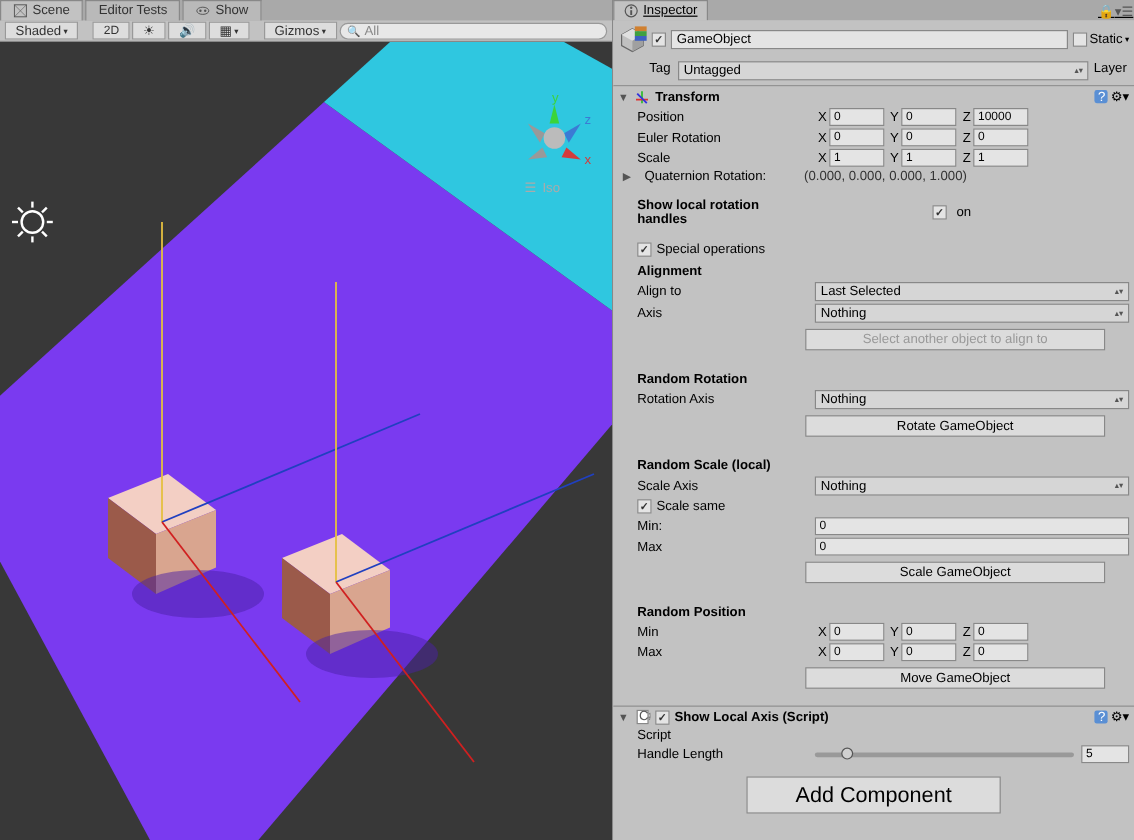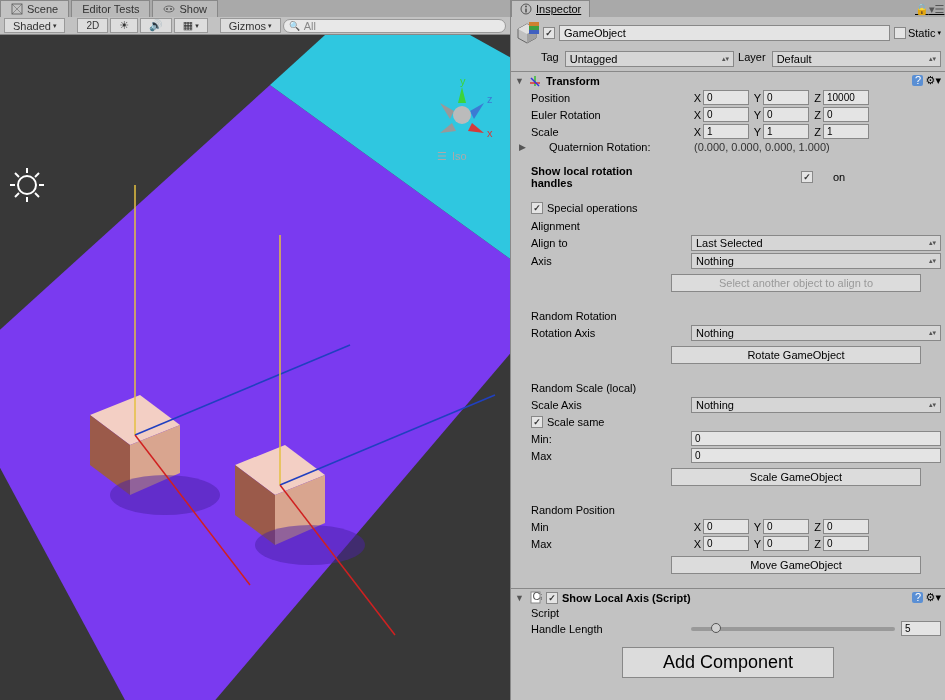--- a/index.html
+++ b/index.html
@@ -45,29 +45,29 @@
 
 
 .component { border-top: 1px solid #888; }
 .component-header { display: flex; align-items: center; padding: 2px 4px; gap: 4px; background: #c2c2c2; }
 .foldout { width: 10px; font-size: 9px; color: #555; cursor: pointer; }
 .component-title { font-weight: bold; flex: 1; }
 .component-icons { display: flex; gap: 2px; }
 .comp-icon-svg { width: 13px; height: 13px; }
 .gear-icon { cursor: pointer; font-size: 11px; }
 
-.prop-row { display: flex; align-items: center; padding: 1px 4px 1px 20px; gap: 20px; }
+.prop-row { display: flex; align-items: center; padding: 1px 4px 1px 20px; gap: 8px; }
 .prop-label { width: 140px; }
 .prop-label-narrow { width: 125px; }
 .xyz-input { display: flex; align-items: center; gap: 2px; flex: 1; }
 .xyz-input label { width: 10px; text-align: right; }
 .num-input { width: 46px; background: #e4e4e4; border: 1px solid #888; padding: 1px 3px; font-size: 10px; }
 .text-input { background: #e4e4e4; border: 1px solid #888; padding: 1px 3px; font-size: 10px; flex: 1; }
 .static-text { color: #333; }
-.section-label { font-weight: normal; padding: 4px 4px 2px 20px; }
+.section-label { font-weight: bold; padding: 4px 4px 2px 20px; }
 .cb-row { display: flex; align-items: center; padding: 2px 4px 2px 20px; gap: 4px; }
 .cb-box { width: 12px; height: 12px; border: 1px solid #888; background: #e4e4e4; display: flex; align-items: center; justify-content: center; font-size: 9px; cursor: pointer; }
 .cb-box.checked::after { content: "✓"; color: #333; font-weight: bold; }
 .action-button { background: #dcdcdc; border: 1px solid #888; padding: 2px 8px; cursor: pointer; font-size: 11px; margin: 2px 0; }
 .button-row { display: flex; padding: 2px 4px 2px 160px; }
 .button-row .action-button { flex: 1; max-width: 250px; }
 .wide-select { background: #d6d6d6; border: 1px solid #888; padding: 1px 4px; font-size: 10px; flex: 1; cursor: pointer; display: flex; justify-content: space-between; align-items: center; }
 .slider-container { flex: 1; display: flex; align-items: center; gap: 6px; }
 .slider-track { flex: 1; height: 4px; background: #999; position: relative; border-radius: 2px; cursor: pointer; }
 .slider-thumb { position: absolute; width: 10px; height: 10px; background: #d0d0d0; border: 1px solid #555; border-radius: 50%; top: -4px; left: 10%; cursor: pointer; }
@@ -226,24 +226,20 @@
       </div>
     </div>
 
     <div class="tag-layer-row">
       <label>Tag</label>
       <div class="tag-select">
           <span>Untagged</span>
           <span class="up-down">▴▾</span>
         </div>
       <label>Layer</label>
-      <div class="layer-select">
-          <span>Default</span>
-          <span class="up-down">▴▾</span>
-        </div>
     </div>
 
     <div class="component">
       <div class="component-header">
         <span class="foldout">▼</span>
         <svg class="comp-icon-svg" viewBox="0 0 13 13">
             <line x1="6" y1="12" x2="6" y2="2" stroke="#3b3" stroke-width="1.5"></line>
             <line x1="1" y1="9" x2="11" y2="9" stroke="#d33" stroke-width="1.5"></line>
             <line x1="2" y1="4" x2="10" y2="12" stroke="#33d" stroke-width="1.5"></line>
           </svg>

